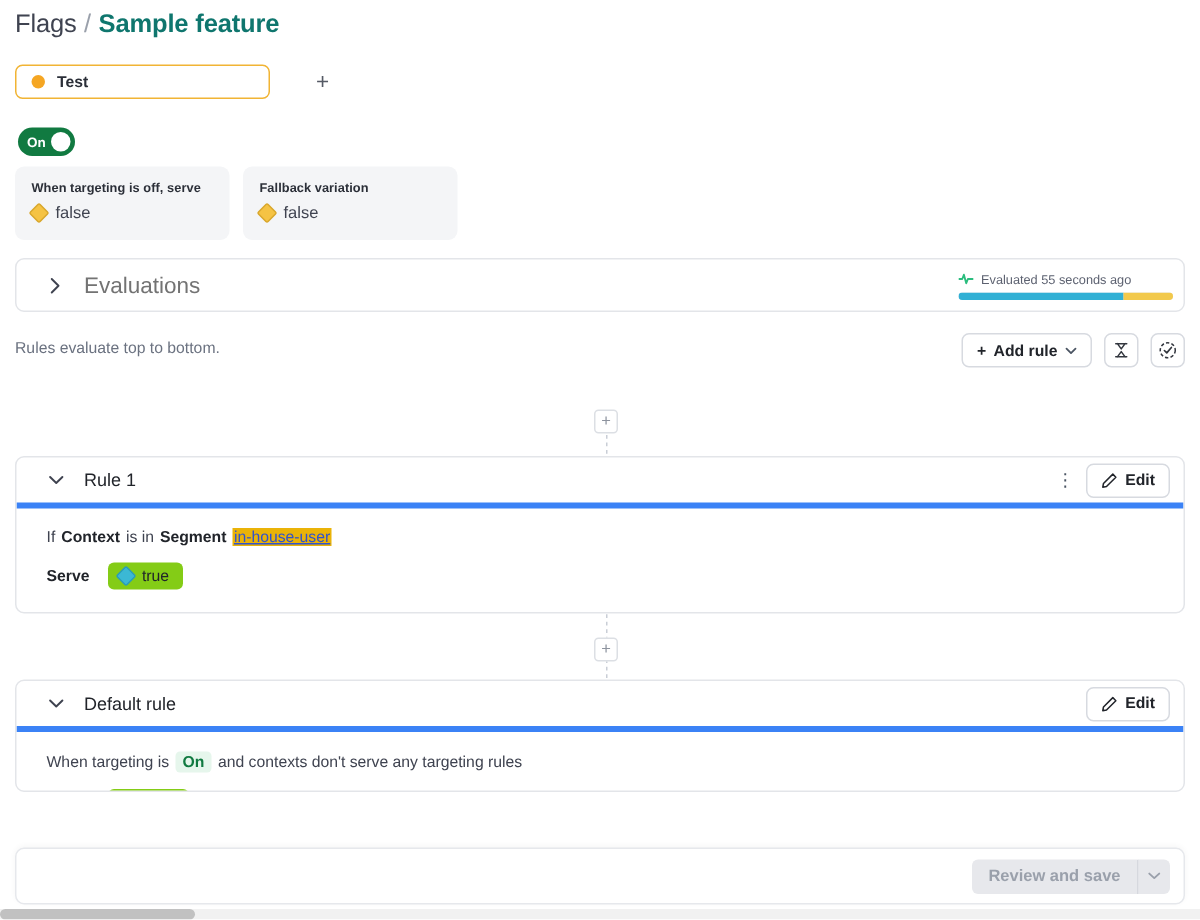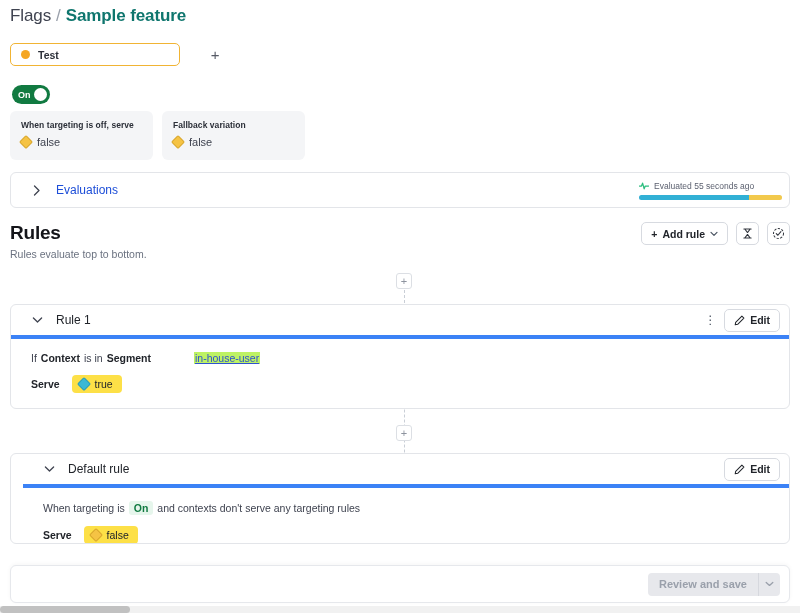--- a/index.html
+++ b/index.html
@@ -65,21 +65,21 @@
   .d-teal   { background:#3bb8d4; border:1px solid #2a9cb8; }
 
   
   .evals {
     position:absolute; left:10px; top:172px; width:780px; height:36px;
     background:#fff; border:1px solid #e3e5e9; border-radius:6px;
     display:flex; align-items:center;
   }
   .chev { width:12px; color:#3f4350; font-size:12px; display:flex; align-items:center; justify-content:center;}
   .evals .ev-left { display:flex; align-items:center; gap:13px; padding-left:20px; }
-  .evals .ev-title { font-size:12px; color:#1d4ed8;text-align:center; }
+  .evals .ev-title { font-size:15px; color:#737373;text-align:center; }
   .ev-right { margin-left:auto; padding-right:7px; width:150px; }
   .ev-meta { display:flex; align-items:center; gap:5px; justify-content:flex-start; }
   .ev-meta .ev-text { font-size:8.5px; color:#5c6170; }
   .bar { margin-top:4px; height:5px; border-radius:3px; background:#e8eaee; overflow:hidden; display:flex; }
   .bar .seg-a { background:#31b0d5; height:100%; }
   .bar .seg-b { background:#f2c94c; height:100%; }
 
   
   .rules-h { position:absolute; left:10px; top:222px; }
   .rules-h h2 { margin:0; font-size:19px; font-weight:700; color:#14151a; letter-spacing:-0.2px;}
@@ -110,26 +110,26 @@
     position:absolute; left:10px; width:780px;
     background:#fff; border:1px solid #e3e5e9; border-radius:6px; overflow:hidden;
   }
   .rule-head { height:34px; display:flex; align-items:center; padding:0 9px 0 20px; border-bottom:4px solid #3b82f6; }
   .rule-head .rh-title { font-size:12px; color:#21242a; margin-left:13px; }
   .rule-head .rh-actions { margin-left:auto; display:flex; align-items:center; gap:10px; }
   .kebab { color:#4b5563; font-size:12px; letter-spacing:0; line-height:1; cursor:pointer; width:10px; text-align:center;}
   .rule-body { padding:13px 20px 16px; }
   .cond-line { font-size:10.5px; color:#3f4350; display:flex; align-items:center; gap:4px; flex-wrap:wrap; }
   .cond-line b { font-weight:700; color:#21242a; }
-  .seg-link { color:#2f52cf; text-decoration:underline; background:#bef264; padding:0 1px; cursor:pointer;margin-left:39px; }
+  .seg-link { color:#2f52cf; text-decoration:underline; background:#eab308; padding:0 1px; cursor:pointer; }
   .serve-line { margin-top:11px; display:flex; align-items:center; gap:12px; }
   .serve-label { font-size:10.5px; font-weight:700; color:#21242a; }
   .chip {
     display:inline-flex; align-items:center; gap:6px;
-    background:#fde047; border-radius:4px; padding:3px 9px 3px 7px;
+    background:#84cc16; border-radius:4px; padding:3px 9px 3px 7px;
     font-size:10.5px; color:#21242a;
   }
   .on-badge { background:#e6f6ec; color:#117a41; font-weight:700; border-radius:3px; padding:1px 5px; font-size:10.5px; }
 
   
   .footer {
     position:absolute; left:10px; bottom:10px; width:780px; height:38px;
     background:#fff; border:1px solid #e6e8ec; border-radius:6px;
     display:flex; align-items:center; justify-content:flex-end; padding-right:9px;
     box-shadow:0 -1px 4px rgba(20,21,26,0.04);
@@ -210,21 +210,20 @@
         <span class="ev-text">Evaluated 55 seconds ago</span>
       </div>
       <div class="bar">
         <div class="seg-a" id="seg-a" style="width: 77%; background: rgb(49, 176, 213);"></div>
         <div class="seg-b" id="seg-b" style="width: 23%; background: rgb(242, 201, 76);"></div>
       </div>
     </div>
   </div>
 
   <div class="rules-h">
-    <h2>Rules</h2>
     <p>Rules evaluate top to bottom.</p>
   </div>
 
   <div class="rules-actions">
     <button class="btn">
       <span>+</span>
       <span>Add rule</span>
       <span class="cdown">
         <svg width="8" height="6" viewBox="0 0 8 6">
             <path d="M1 1.4 L4 4.4 L7 1.4" fill="none" stroke="#4b5563" stroke-width="1.2" stroke-linecap="round" stroke-linejoin="round"></path>
@@ -290,21 +289,21 @@
       </div>
     </div>
   </div>
 
   <div class="connector" style="top:409px; height:44px;">
     <div class="dash-line" style="flex:0 0 16px;"></div>
     <div class="plus-node">+</div>
     <div class="dash-line"></div>
   </div>
 
-  <div class="rule-card" style="top:453px; height:91px;padding-left:12px;">
+  <div class="rule-card" style="top:453px; height:75px;">
     <div class="rule-head">
       <span class="chev">
         <svg width="11" height="8" viewBox="0 0 11 8">
             <path d="M1.4 2 L5.5 6 L9.6 2" fill="none" stroke="#3f4350" stroke-width="1.3" stroke-linecap="round" stroke-linejoin="round"></path>
           </svg>
       </span>
       <span class="rh-title">Default rule</span>
       <span class="rh-actions">
         <button class="btn">
           <span>

